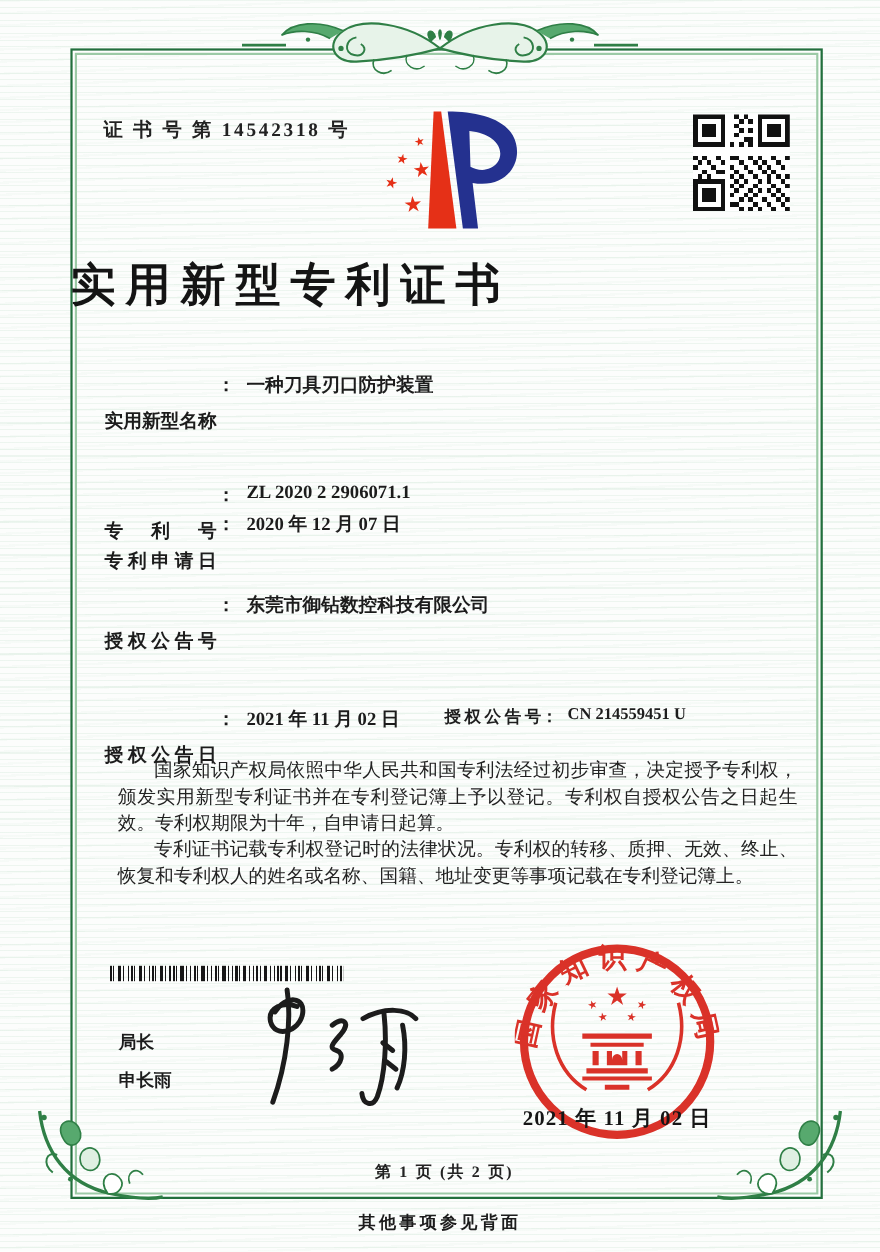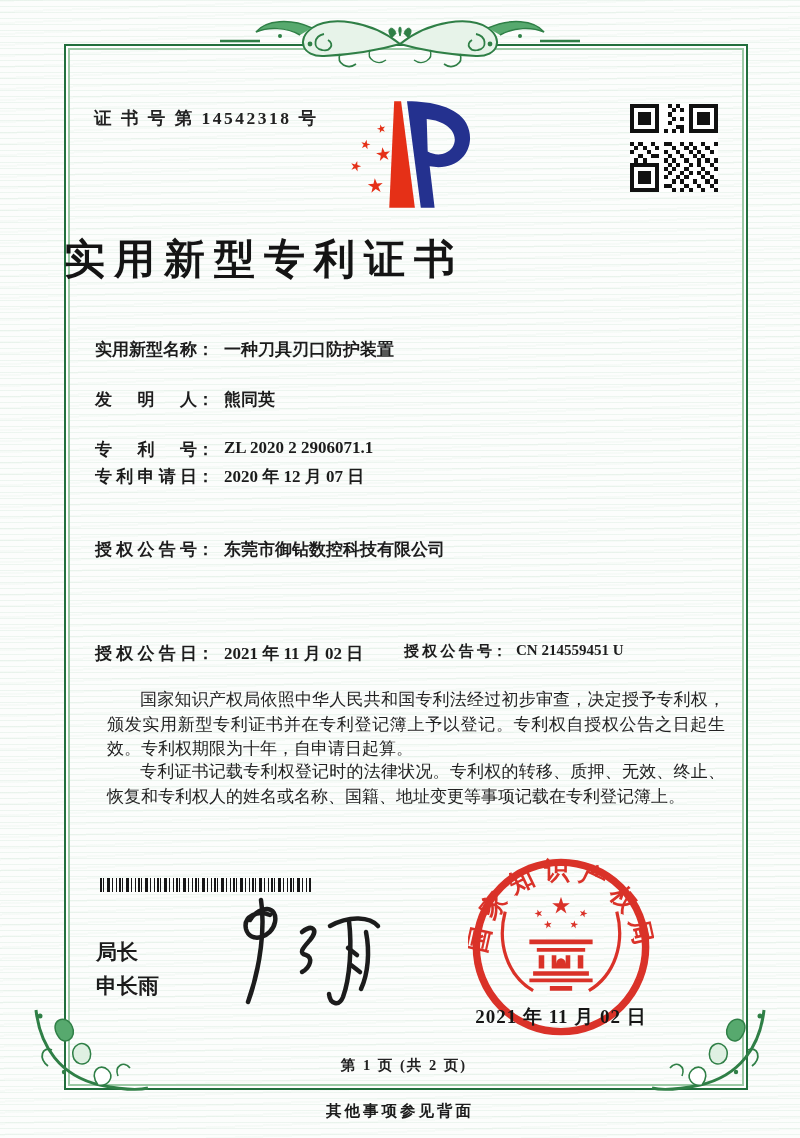--- a/index.html
+++ b/index.html
@@ -31,41 +31,42 @@
   .logo{position:absolute;left:338px;top:92px;width:138px;height:126px;}
   .qr{position:absolute;left:630px;top:104px;width:88px;height:88px;}
   .title{
     position:absolute;left:64px;top:232px;width:680px;margin:0;
     font-size:41px;font-weight:700;letter-spacing:9px;color:#141414;
   }
   .row{position:absolute;left:95px;font-size:17px;font-weight:600;color:#1c1c1c;white-space:nowrap;}
   .row .lbl{
     display:inline-block;width:102px;text-align:justify;text-align-last:justify;
     vertical-align:top;
+    margin-top:33px;
   }
   .row .colon{display:inline-block;vertical-align:top;}
   .row .val{display:inline-block;margin-left:10px;vertical-align:top;}
   .row-name{top:338px;} .row-inventor{top:388px;} .row-patno{top:438px;}
   .row-filing{top:465px;} .row-patentee{top:538px;}
   .row-address{top:588px;white-space:normal;width:630px;}
   .row-address .val{width:480px;line-height:25px;}
   .row-grantdate{top:642px;}
   .row-grantno{position:absolute;left:380px;top:642px;font-size:15px;font-weight:600;white-space:nowrap;margin-left:24px;}
   .row-grantno .lbl{display:inline-block;width:88px;text-align:justify;text-align-last:justify;vertical-align:top;}
   .row-grantno .val{display:inline-block;margin-left:9px;vertical-align:top;}
   .para{
     position:absolute;left:95px;width:618px;margin:12px;
     font-size:17px;line-height:24.5px;color:#222;text-indent:33px;text-align:justify;
   }
   .para1{top:676px;} .para2{top:748px;}
   .barcode{
     position:absolute;left:100px;top:878px;width:212px;height:14px;
     background:repeating-linear-gradient(90deg,#161616 0 2px,transparent 2px 3px,#161616 3px 4px,transparent 4px 7px,#161616 7px 10px,transparent 10px 12px,#161616 12px 13px,transparent 13px 16px,#161616 16px 17px,transparent 17px 19px);
   }
-  .director{position:absolute;left:96px;font-size:21px;font-weight:600;color:#1c1c1c;}
+  .director{position:absolute;left:108px;font-size:16px;font-weight:600;color:#1c1c1c;}
   .director-title{top:938px;} .director-name{top:972px;}
   .signature{position:absolute;left:198px;top:896px;width:212px;height:118px;z-index:3;}
   .seal{position:absolute;left:468px;top:854px;width:186px;height:186px;z-index:2;opacity:.94;}
   .seal-date{
     position:absolute;left:466px;top:1004px;width:190px;z-index:3;text-align:center;
     font-size:19px;font-weight:700;letter-spacing:1px;color:#161616;white-space:nowrap;
   }
   .page-info{
     position:absolute;left:64px;top:1056px;width:680px;text-align:center;
     font-size:14.5px;font-weight:600;letter-spacing:2px;color:#222;
@@ -140,23 +141,20 @@
   <svg class="qr" viewBox="0 0 21 21" shape-rendering="crispEdges">
     <rect x="-1" y="-1" width="23" height="23" fill="#ffffff"></rect>
     <path fill="#111111" fill-rule="evenodd" d="M0,0h7v7h-7z M1,1h5v5h-5z M2,2h3v3h-3z M14,0h7v7h-7z M15,1h5v5h-5z M16,2h3v3h-3z M0,14h7v7h-7z M1,15h5v5h-5z M2,16h3v3h-3z"></path>
     <path fill="#111111" d="M9,0h1v1h-1z M11,0h1v1h-1z M10,1h1v1h-1z M12,1h1v1h-1z M9,2h1v1h-1z M10,3h1v1h-1z M12,3h1v1h-1z M9,4h1v1h-1z M11,5h1v1h-1z M12,5h1v1h-1z M8,6h1v1h-1z M10,6h1v1h-1z M12,6h1v1h-1z M0,9h1v1h-1z M2,9h1v1h-1z M5,9h1v1h-1z M8,9h1v1h-1z M9,9h1v1h-1z M12,9h1v1h-1z M14,9h1v1h-1z M17,9h1v1h-1z M20,9h1v1h-1z M1,10h1v1h-1z M3,10h1v1h-1z M6,10h1v1h-1z M10,10h1v1h-1z M13,10h1v1h-1z M15,10h1v1h-1z M18,10h1v1h-1z M0,11h1v1h-1z M4,11h1v1h-1z M8,11h1v1h-1z M11,11h1v1h-1z M14,11h1v1h-1z M16,11h1v1h-1z M19,11h1v1h-1z M2,12h1v1h-1z M5,12h1v1h-1z M6,12h1v1h-1z M9,12h1v1h-1z M12,12h1v1h-1z M15,12h1v1h-1z M17,12h1v1h-1z M1,13h1v1h-1z M3,13h1v1h-1z M8,13h1v1h-1z M10,13h1v1h-1z M13,13h1v1h-1z M16,13h1v1h-1z M18,13h1v1h-1z M20,13h1v1h-1z M9,14h1v1h-1z M11,14h1v1h-1z M14,14h1v1h-1z M16,14h1v1h-1z M19,14h1v1h-1z M8,15h1v1h-1z M10,15h1v1h-1z M13,15h1v1h-1z M17,15h1v1h-1z M20,15h1v1h-1z M9,16h1v1h-1z M12,16h1v1h-1z M14,16h1v1h-1z M16,16h1v1h-1z M18,16h1v1h-1z M8,17h1v1h-1z M11,17h1v1h-1z M13,17h1v1h-1z M17,17h1v1h-1z M19,17h1v1h-1z M10,18h1v1h-1z M12,18h1v1h-1z M15,18h1v1h-1z M18,18h1v1h-1z M20,18h1v1h-1z M8,19h1v1h-1z M9,19h1v1h-1z M13,19h1v1h-1z M16,19h1v1h-1z M19,19h1v1h-1z M10,20h1v1h-1z M12,20h1v1h-1z M14,20h1v1h-1z M17,20h1v1h-1z M20,20h1v1h-1z"></path>
   </svg>
 
   <h1 class="title">实用新型专利证书</h1>
 
   <div class="row row-name">
     <span class="lbl">实用新型名称</span><span class="colon">：</span><span class="val">一种刀具刃口防护装置</span>
-  </div>
-  <div class="row row-inventor">
-    <span class="lbl">发明人</span><span class="colon">：</span><span class="val">熊同英</span>
   </div>
   <div class="row row-patno">
     <span class="lbl">专利号</span><span class="colon">：</span><span class="val">ZL 2020 2 2906071.1</span>
   </div>
   <div class="row row-filing">
     <span class="lbl">专利申请日</span><span class="colon">：</span><span class="val">2020 年 12 月 07 日</span>
   </div>
   <div class="row row-patentee">
     <span class="lbl">授权公告号</span><span class="colon">：</span><span class="val">东莞市御钻数控科技有限公司</span>
   </div>

